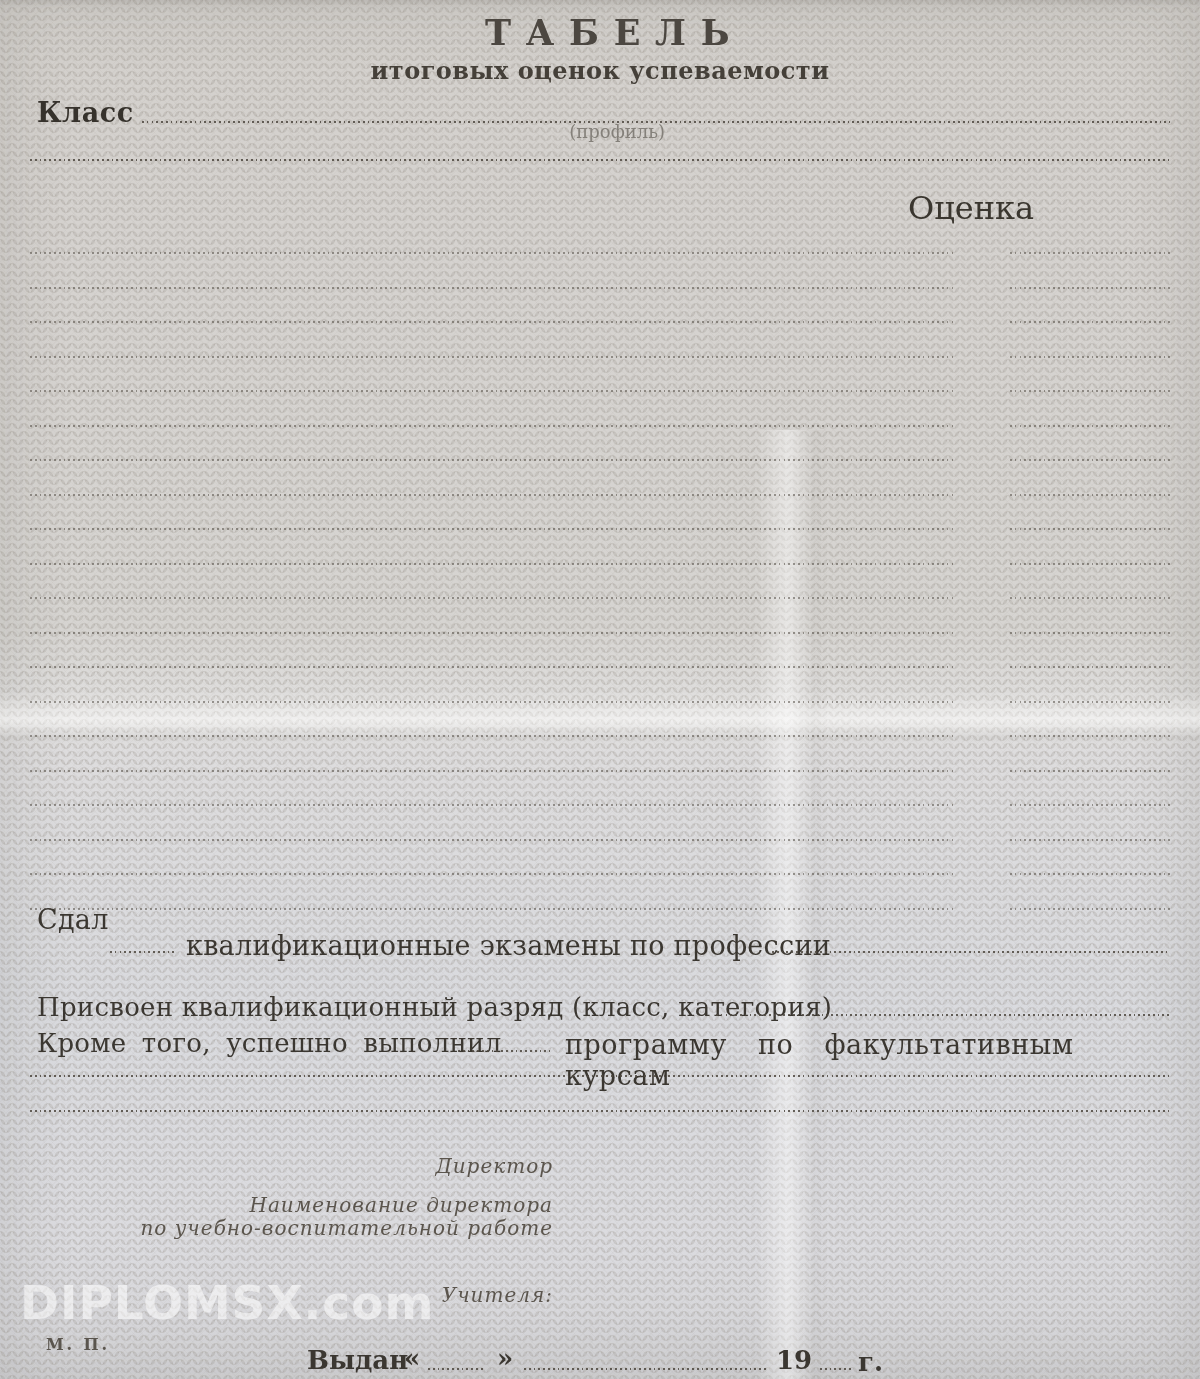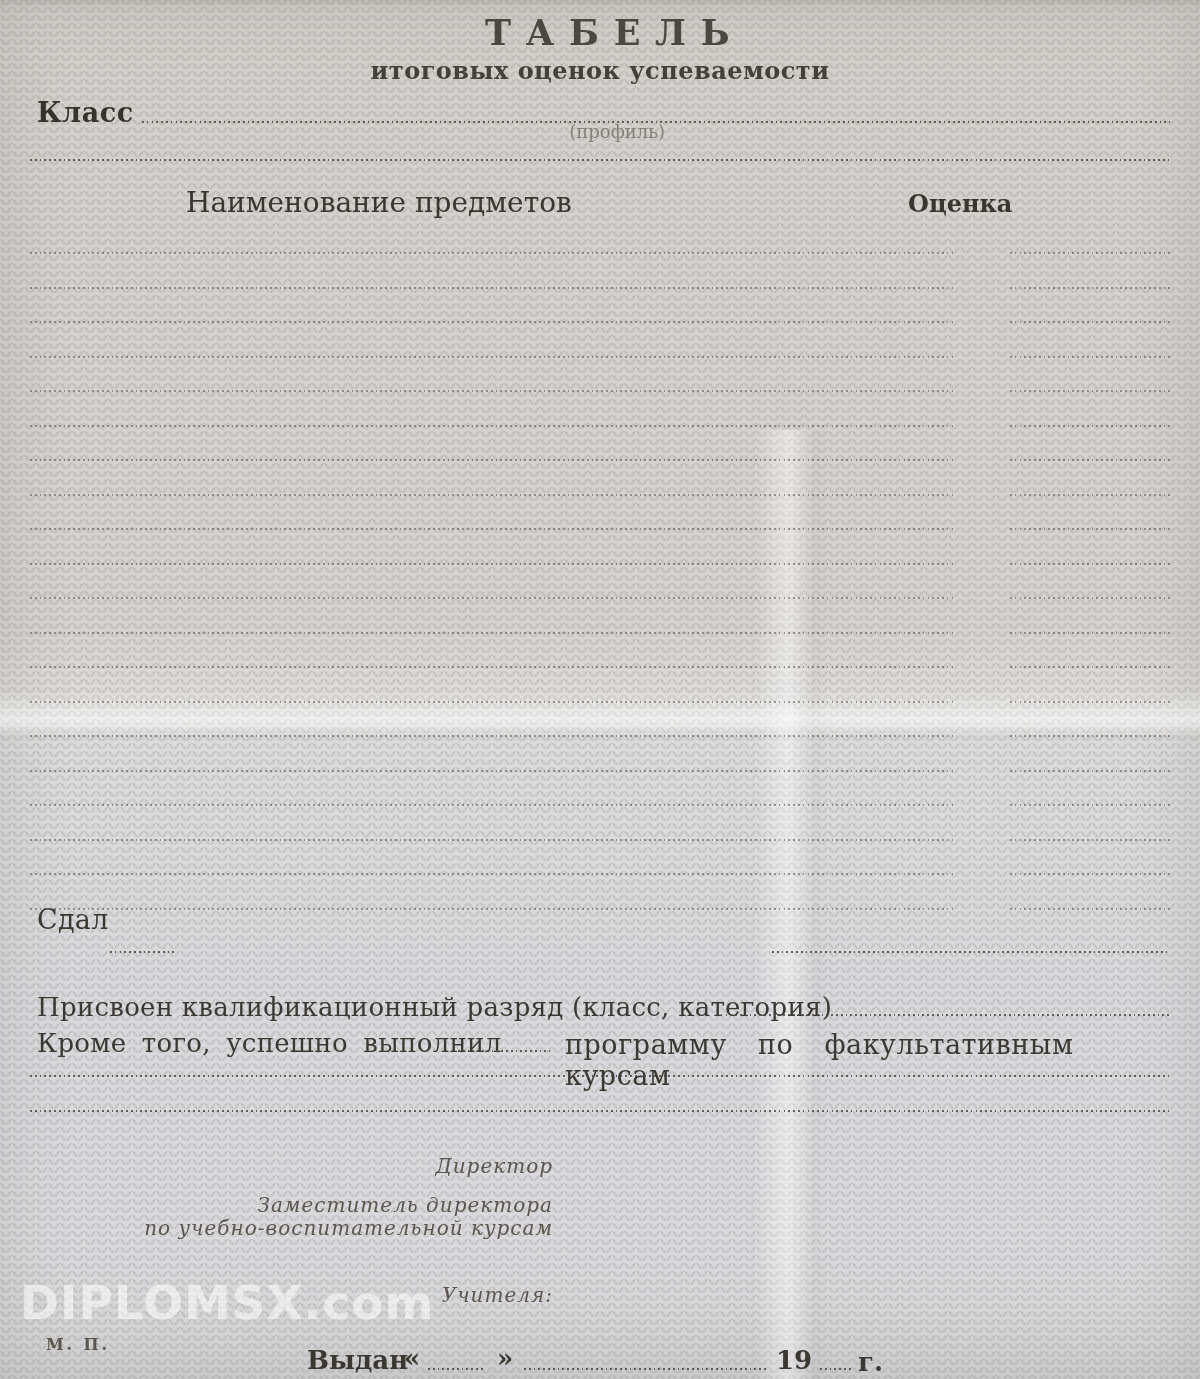--- a/index.html
+++ b/index.html
@@ -30,21 +30,21 @@
   .title{top:13px;left:0;width:100%;text-align:center;font-size:35px;font-weight:bold;
     letter-spacing:0.42em;padding-left:0.42em;color:#4c4741;}
   .subtitle{top:57px;left:0;width:100%;text-align:center;font-size:24px;font-weight:bold;
     letter-spacing:0.02em;color:#454039;}
   .class-label{left:37px;top:97px;font-size:27px;font-weight:bold;letter-spacing:0.02em;color:#36322c;}
   .profile-hint{left:505px;top:122px;width:160px;text-align:right;font-size:18px;color:#84807a;}
   .dots{position:absolute;height:2px;
     background-image:repeating-linear-gradient(to right,rgba(78,72,64,0.85) 0 1.7px,rgba(0,0,0,0) 1.7px 4.8px);}
   .dots.fine{opacity:0.62;height:2px;}
   .col-subject{left:186px;top:187px;font-size:28px;color:#3a362f;}
-  .col-grade{left:908px;top:190px;font-size:24px;color:#3a362f;font-weight:bold;}
+  .col-grade{left:908px;top:190px;font-size:32px;color:#3a362f;}
   .t-row{position:absolute;left:0;width:100%;height:2px;}
   .t-row .seg-left{left:30px;width:926px;top:0;}
   .t-row .seg-right{left:1010px;width:160px;top:0;}
   .stmt{font-size:27px;color:#3b3731;letter-spacing:0.01em;}
   .sig{font-style:italic;font-weight:normal;font-size:20px;color:#5b554d;letter-spacing:0.05em;
     right:647px;text-align:right;white-space:nowrap;}
   .watermark{left:20px;top:1276px;font-family:"DejaVu Sans","Liberation Sans",sans-serif;
     font-weight:bold;font-size:47px;letter-spacing:0.02em;color:rgba(255,255,255,0.55);}
   .seal{left:46px;top:1336px;font-size:16px;font-weight:bold;letter-spacing:0.18em;color:#5a554e;}
   .issued{font-size:26px;font-weight:bold;color:#3b3731;}
@@ -58,21 +58,20 @@
   <div class="crease-v"></div>
 
   <div class="abs title">ТАБЕЛЬ</div>
   <div class="abs subtitle">итоговых оценок успеваемости</div>
 
   <div class="abs class-label">Класс</div>
   <span class="dots" style="left:142px;top:121px;width:1028px;"></span>
   <div class="abs profile-hint">(профиль)</div>
   <span class="dots" style="left:30px;top:159px;width:1140px;"></span>
 
-  <div class="abs col-subject">Наименование предметов</div>
   <div class="abs col-grade">Оценка</div>
 
   <div>
       <div class="t-row" style="top: 252px;">
         <span class="dots fine seg-left"></span>
         <span class="dots fine seg-right"></span>
       </div>
       <div class="t-row" style="top: 286.5px;">
         <span class="dots fine seg-left"></span>
         <span class="dots fine seg-right"></span>
@@ -146,35 +145,36 @@
         <span class="dots fine seg-right"></span>
       </div>
       <div class="t-row" style="top: 907.5px;">
         <span class="dots fine seg-left"></span>
         <span class="dots fine seg-right"></span>
       </div>
     </div>
 
   <div class="abs stmt" style="left:37px;top:904px;text-align:center;">Сдал</div>
   <span class="dots" style="left:110px;top:951px;width:66px;"></span>
+  <div class="abs stmt" style="left:186px;top:930px;">квалификационные экзамены по профессии</div>
   <span class="dots" style="left:772px;top:951px;width:398px;"></span>
 
   <div class="abs stmt" style="left:37px;top:993px;font-size:26px;">Присвоен квалификационный разряд (класс, категория)</div>
   <span class="dots" style="left:716px;top:1014px;width:454px;"></span>
 
   <div class="abs stmt" style="left:37px;top:1029px;font-size:26px;word-spacing:7px;">Кроме того, успешно выполнил</div>
   <span class="dots" style="left:458px;top:1050px;width:92px;"></span>
   <div class="abs stmt" style="left:565px;top:1029px;font-size:27px;word-spacing:22px;letter-spacing:0.02em;">программу по факультативным курсам</div>
 
   <span class="dots" style="left:30px;top:1075px;width:1140px;"></span>
   <span class="dots" style="left:30px;top:1110px;width:1140px;"></span>
 
   <div class="abs sig" style="top:1155px;">Директор</div>
-  <div class="abs sig" style="top:1194px;">Заместитель директора</div>
-  <div class="abs sig" style="top:1217px;">по учебно-воспитательной курсам</div>
+  <div class="abs sig" style="top:1194px;">Наименование директора</div>
+  <div class="abs sig" style="top:1217px;">по учебно-воспитательной работе</div>
   <div class="abs sig" style="top:1284px;">Учителя:</div>
 
   <div class="abs watermark">DIPLOMSX.com</div>
   <div class="abs seal">М. П.</div>
 
   <div class="abs issued" style="left:307px;top:1346px;">Выдан</div>
   <div class="abs issued" style="left:404px;top:1344px;">«</div>
   <span class="dots" style="left:428px;top:1368px;width:58px;"></span>
   <div class="abs issued" style="left:497px;top:1344px;">»</div>
   <span class="dots" style="left:524px;top:1368px;width:242px;"></span>

